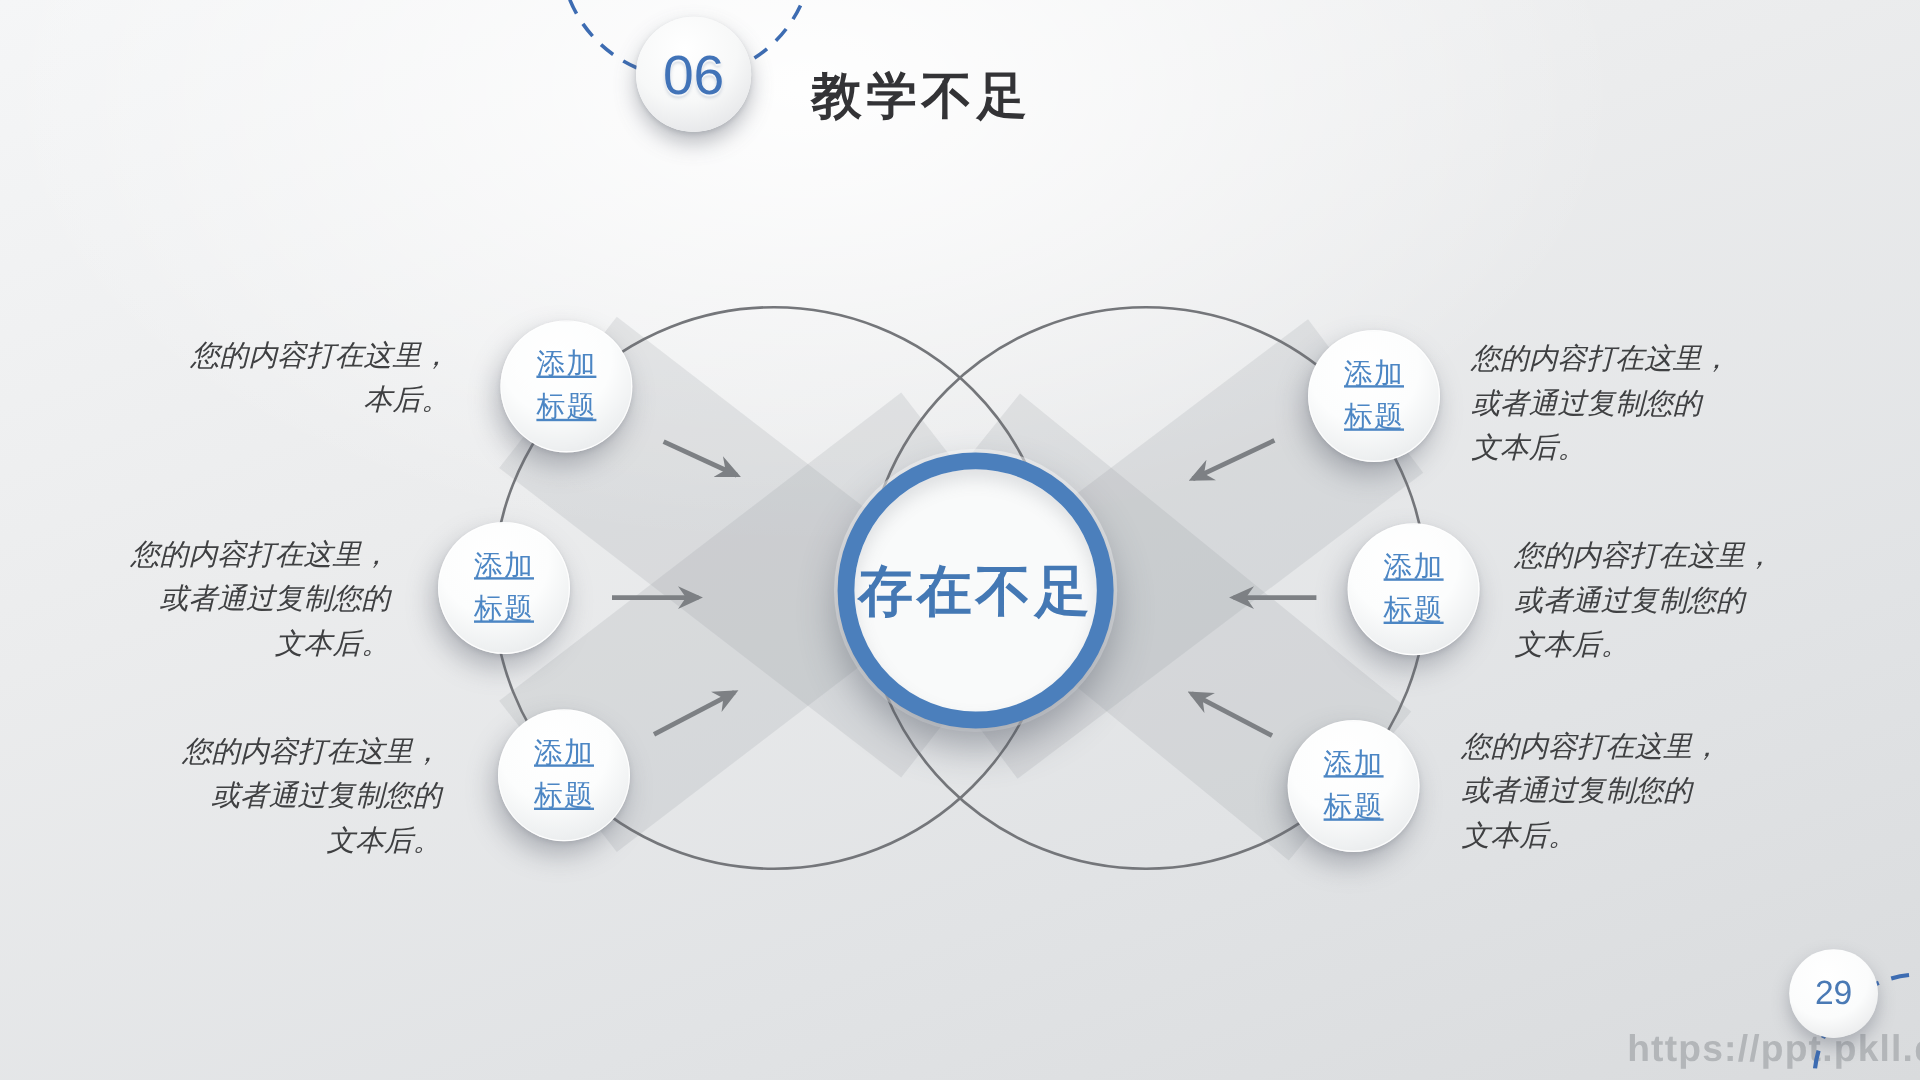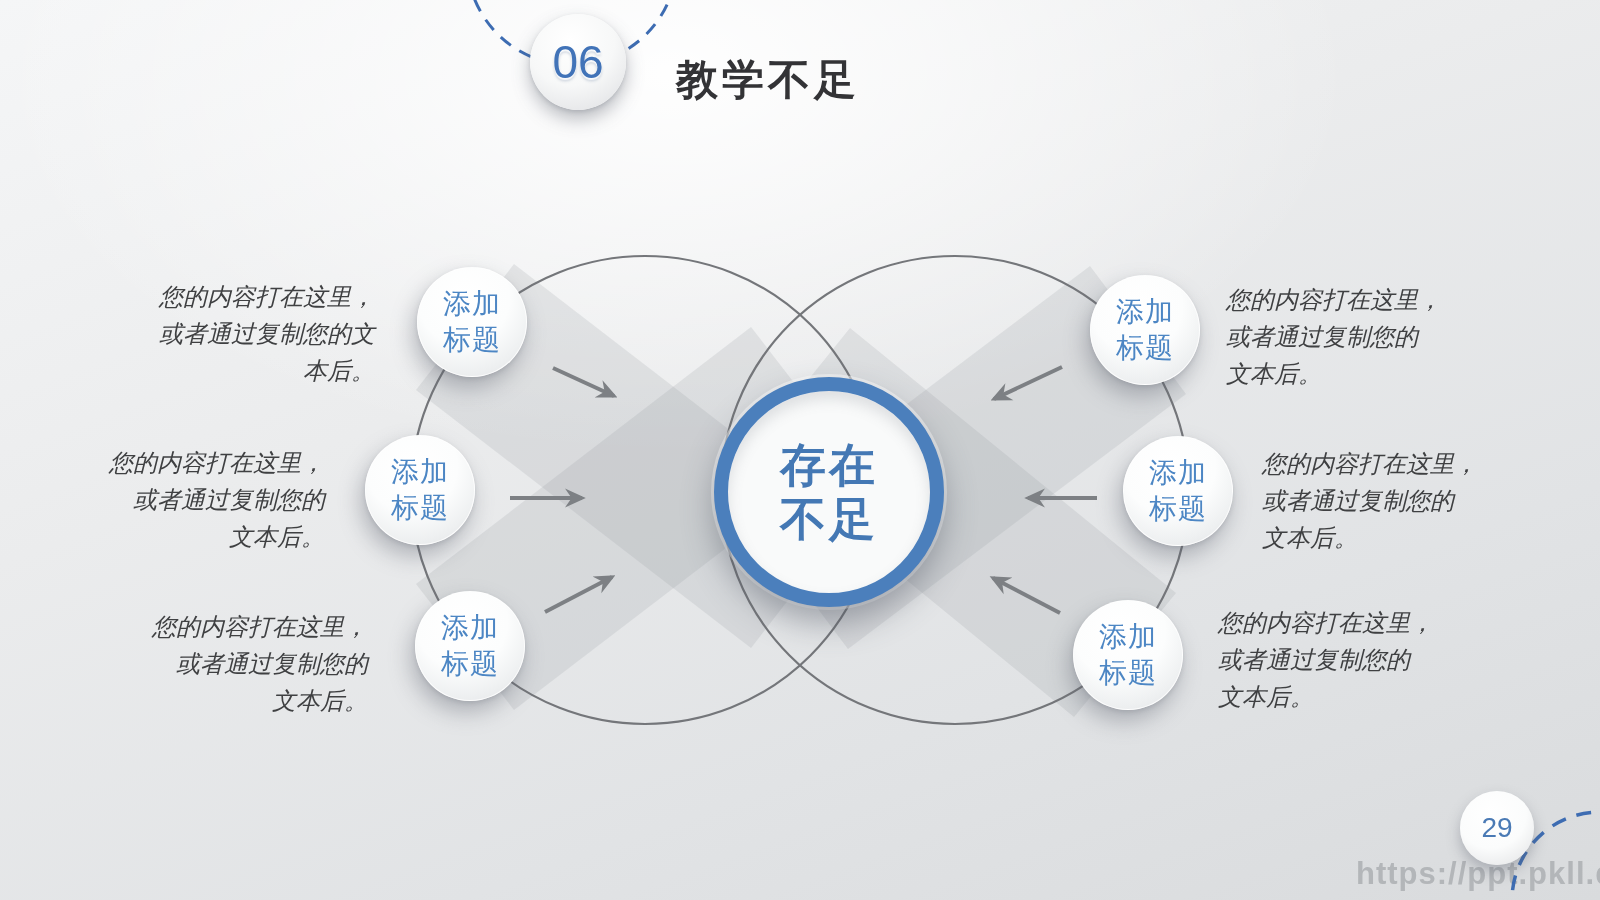--- a/index.html
+++ b/index.html
@@ -31,36 +31,36 @@
     font-size:42px;font-weight:800;color:#333336;letter-spacing:4px;line-height:64px;
   }
   
   .node{
     position:absolute;width:110px;height:110px;border-radius:50%;z-index:5;
     background:radial-gradient(circle at 42% 28%, #ffffff 0%, #fcfdfd 46%, #eef0f1 74%, #dfe1e3 100%);
     box-shadow:-4px 11px 22px rgba(92,98,110,.4), 0 2px 4px rgba(92,98,110,.18);
     border:1px solid rgba(255,255,255,.85);box-sizing:border-box;
     display:flex;flex-direction:column;align-items:center;justify-content:center;
   }
-  .node span{color:#4c86c4;font-size:28px;line-height:36px;letter-spacing:1px;}
+  .node span{color:#4c86c4;font-size:24px;line-height:36px;letter-spacing:1px;text-decoration:underline;}
   
   .center-node{
-    position:absolute;left:714px;top:377px;width:230px;height:230px;border-radius:50%;z-index:6;
+    position:absolute;left:698px;top:377px;width:230px;height:230px;border-radius:50%;z-index:6;
     background:#f9fafa;border:14px solid #4b7fbc;box-sizing:border-box;
     box-shadow:0 16px 32px rgba(75,82,95,.45), 0 0 0 3px rgba(255,255,255,.5), inset 0 8px 14px rgba(100,106,118,.18);
-    display:flex;flex-direction:column;align-items:center;justify-content:center;
+    display:flex;flex-direction:row;align-items:center;justify-content:center;
   }
   .center-node span{color:#4478b4;font-size:46px;font-weight:bold;line-height:54px;letter-spacing:3px;}
   
   .desc{position:absolute;width:280px;z-index:4;font-size:24px;line-height:37px;color:#3f4042;font-style:italic;}
   .desc.align-right{text-align:right;}
   .desc.align-left{text-align:left;}
   
   .page-badge{
-    position:absolute;left:1460px;top:791px;width:74px;height:74px;border-radius:50%;z-index:5;
+    position:absolute;left:1491px;top:791px;width:74px;height:74px;border-radius:50%;z-index:5;
     background:radial-gradient(circle at 42% 30%, #ffffff 0%, #fbfcfc 52%, #ebeced 80%, #dfe1e3 100%);
     box-shadow:0 7px 14px rgba(92,98,110,.38);
     display:flex;align-items:center;justify-content:center;
   }
   .page-badge span{font-size:28px;color:#4a7ab5;}
 </style>
 </head>
 <body>
 
 <div class="slide">
@@ -123,21 +123,20 @@
     <span>标题</span>
   </div>
 
   <div class="center-node">
     <span>存在</span>
     <span>不足</span>
   </div>
 
   <div class="desc align-right" style="left:95px;top:278px;">
     <div>您的内容打在这里，</div>
-    <div>或者通过复制您的文</div>
     <div>本后。</div>
   </div>
   <div class="desc align-right" style="left:45px;top:444px;">
     <div>您的内容打在这里，</div>
     <div>或者通过复制您的</div>
     <div>文本后。</div>
   </div>
   <div class="desc align-right" style="left:88px;top:608px;">
     <div>您的内容打在这里，</div>
     <div>或者通过复制您的</div>

